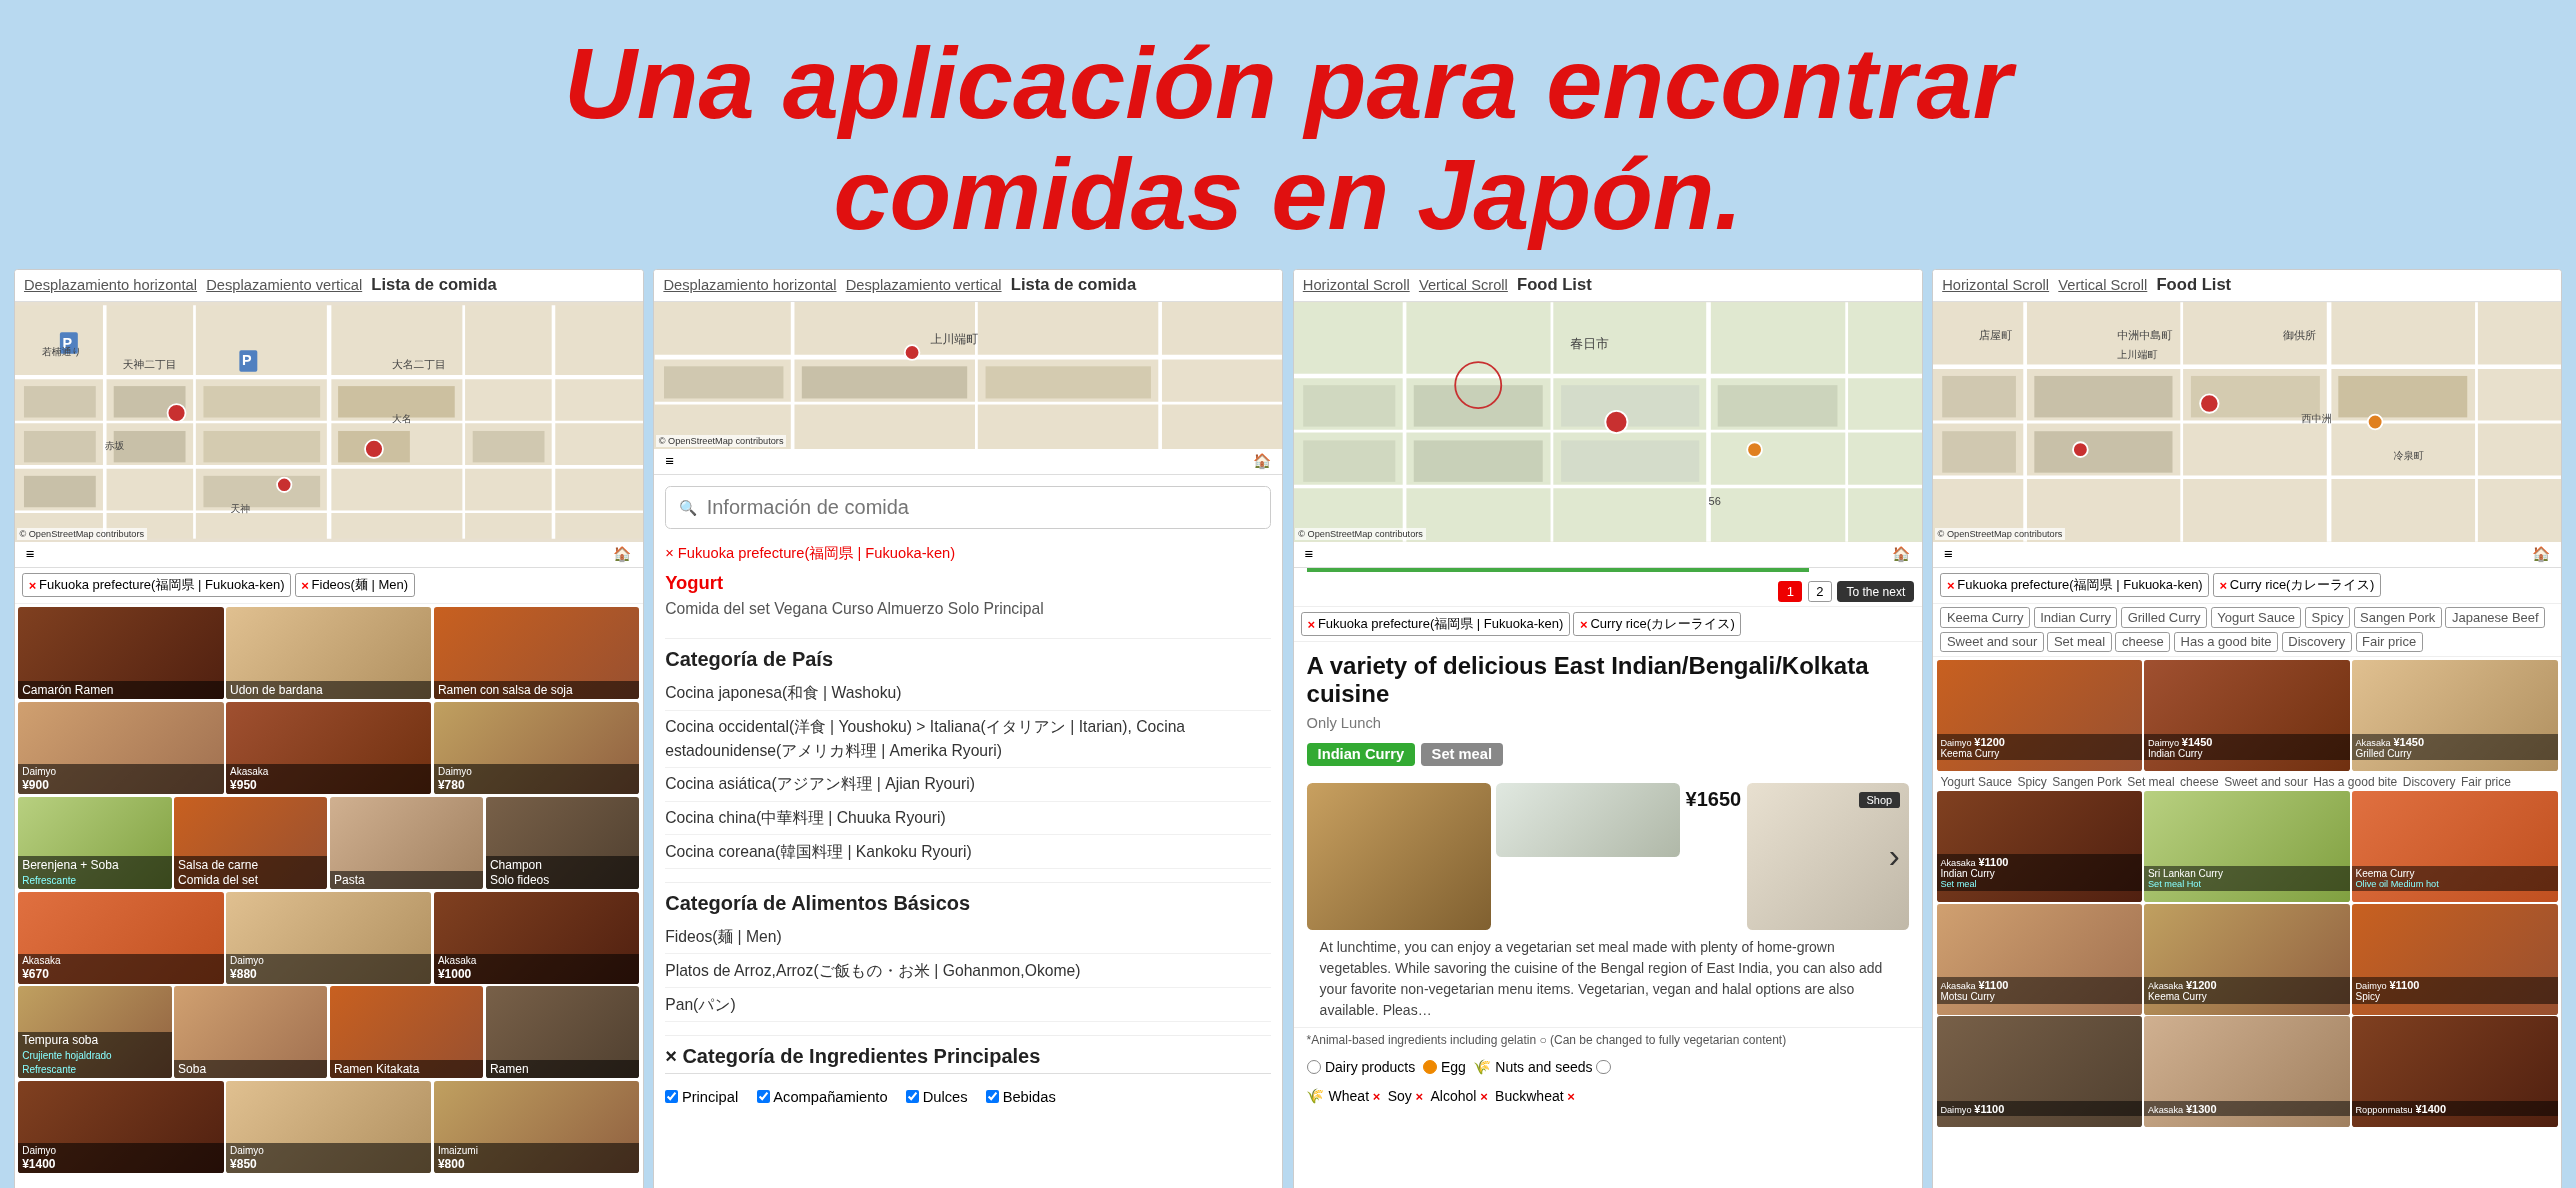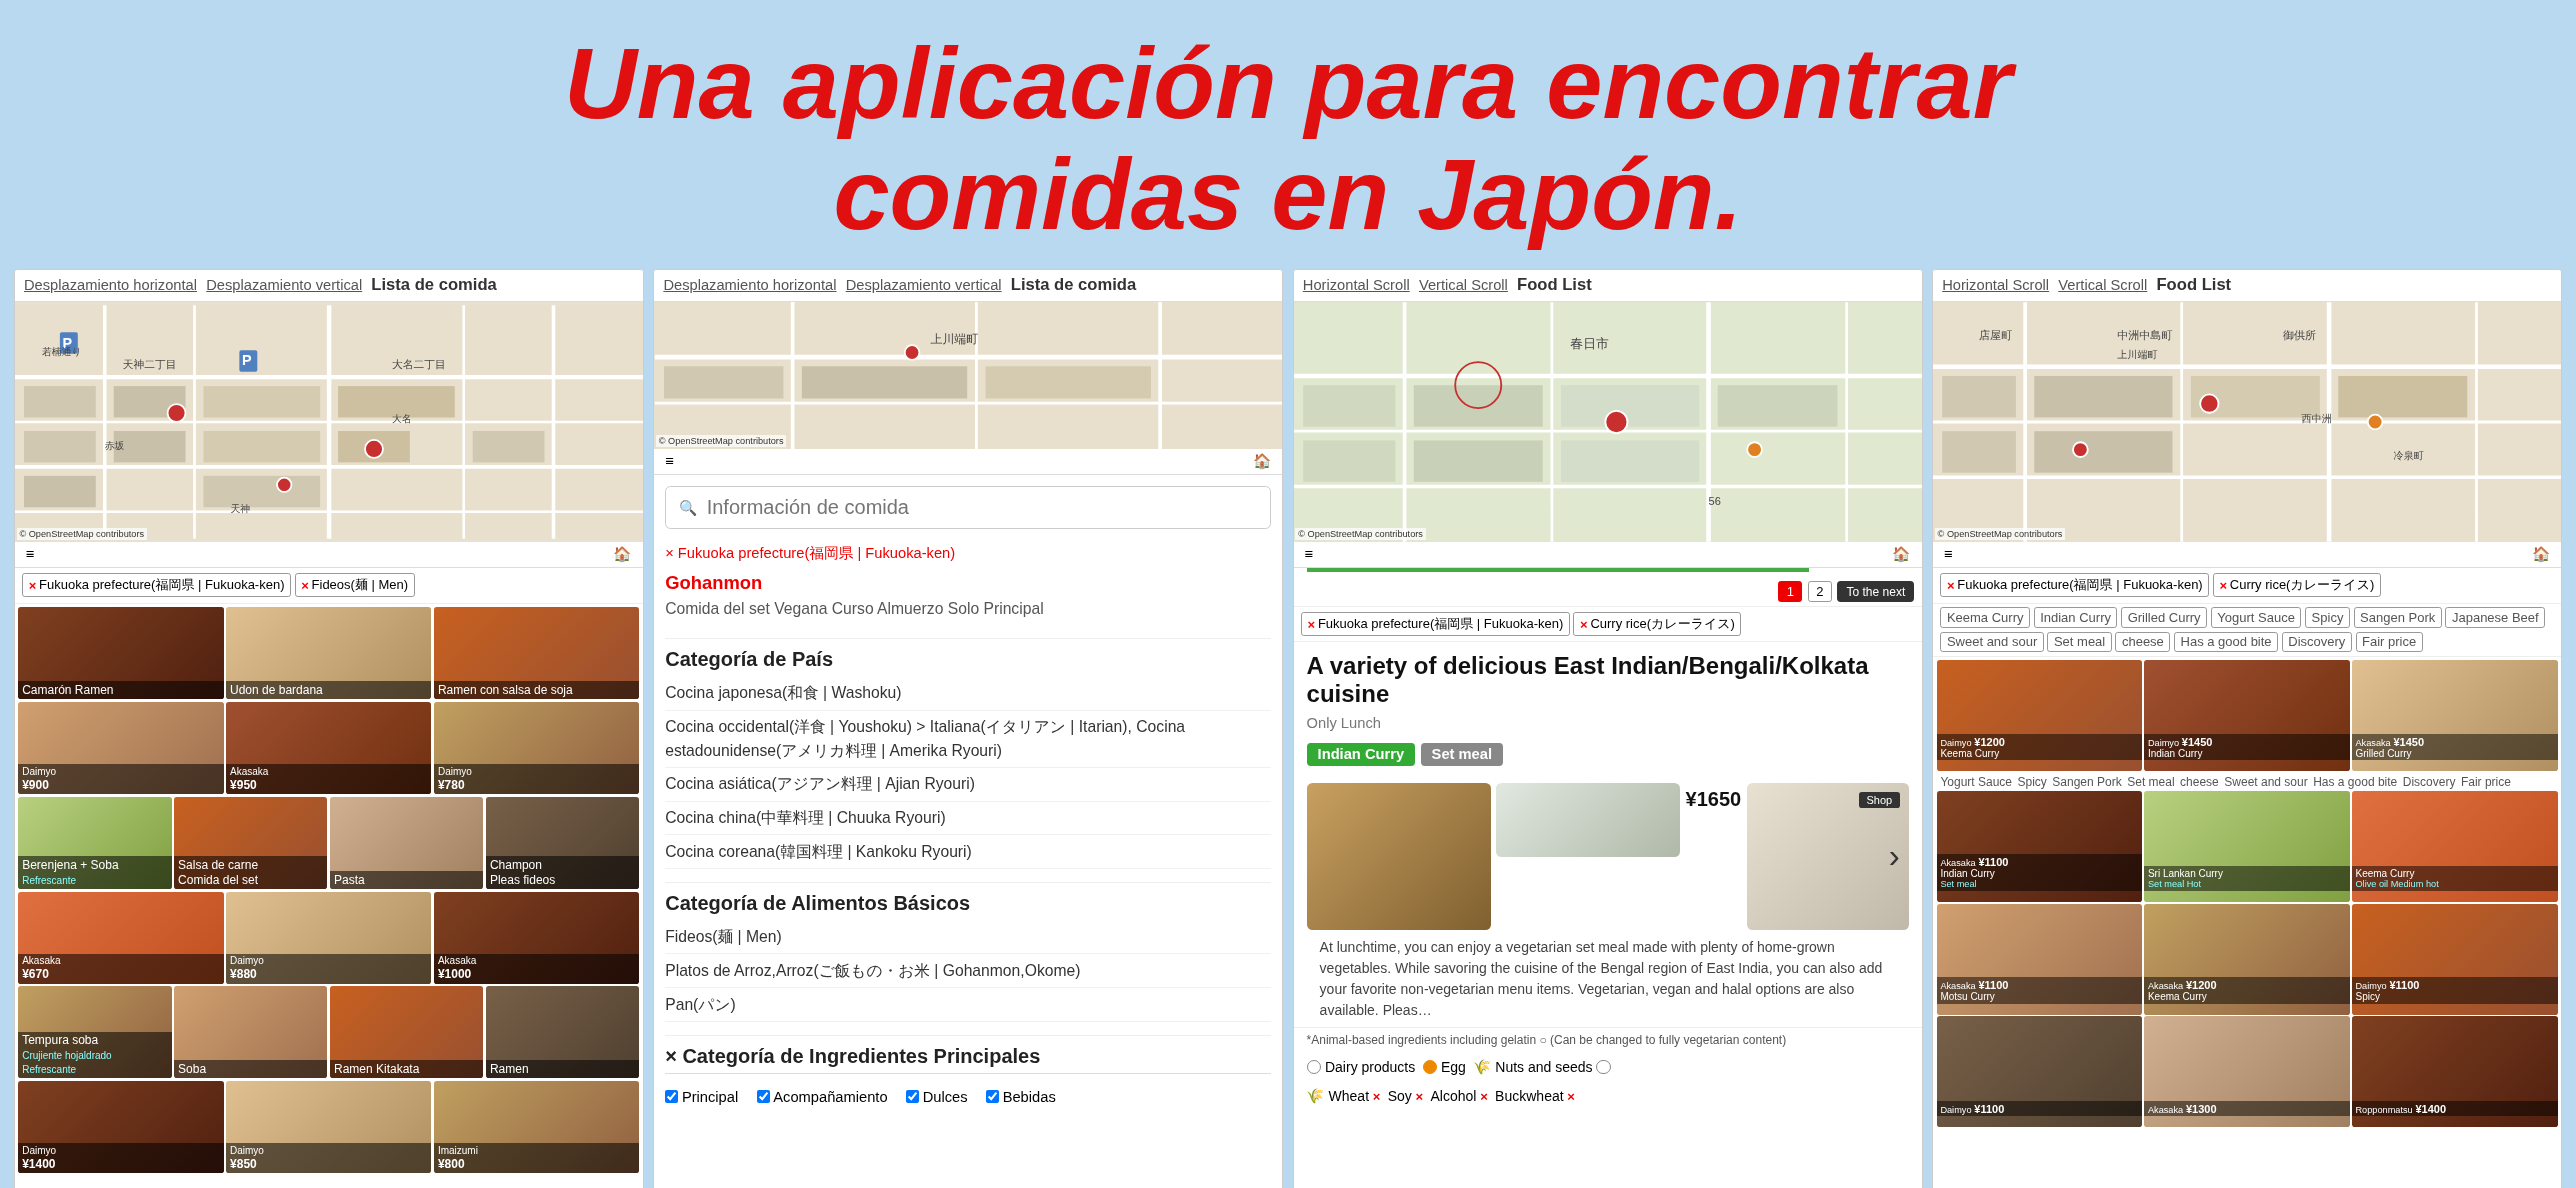--- a/index.html
+++ b/index.html
@@ -633,21 +633,21 @@
         <div class="food-item">
           <div class="food-item-img fp10" style="height:92px;"></div>
           <div class="food-item-label">
             <span>Pasta</span>
           </div>
         </div>
         <div class="food-item">
           <div class="food-item-img fp6" style="height:92px;"></div>
           <div class="food-item-label">
             <span>Champon</span><br>
-            <span>Pleas fideos</span>
+            <span>Solo fideos</span>
           </div>
         </div>
       </div>
 
       <div class="food-row">
         <div class="food-item">
           <div class="food-item-img fp11" style="height:92px;"></div>
           <div class="food-item-label">
             <span class="location">Akasaka</span>
             <span class="price">¥670</span>
@@ -757,21 +757,21 @@
         <span>🔍</span>
         <input type="text" placeholder="Información de comida" style="">
       </div>
     </div>
 
     <div class="active-filter">
       <span>× Fukuoka prefecture(福岡県 | Fukuoka-ken)</span>
     </div>
 
     <div class="popular-section">
-      <div class="popular-label">Gohanmon</div>
+      <div class="popular-label">Yogurt</div>
       <div class="popular-items">Comida del set  Vegana  Curso  Almuerzo  Solo  Principal</div>
     </div>
 
     <div class="category-section">
       <div class="category-title">Categoría de País</div>
       <div class="category-item">Cocina japonesa(和食 | Washoku)</div>
       <div class="category-item">Cocina occidental(洋食 | Youshoku) &gt; Italiana(イタリアン | Itarian),  Cocina estadounidense(アメリカ料理 | Amerika Ryouri)</div>
       <div class="category-item">Cocina asiática(アジアン料理 | Ajian Ryouri)</div>
       <div class="category-item">Cocina china(中華料理 | Chuuka Ryouri)</div>
       <div class="category-item">Cocina coreana(韓国料理 | Kankoku Ryouri)</div>

